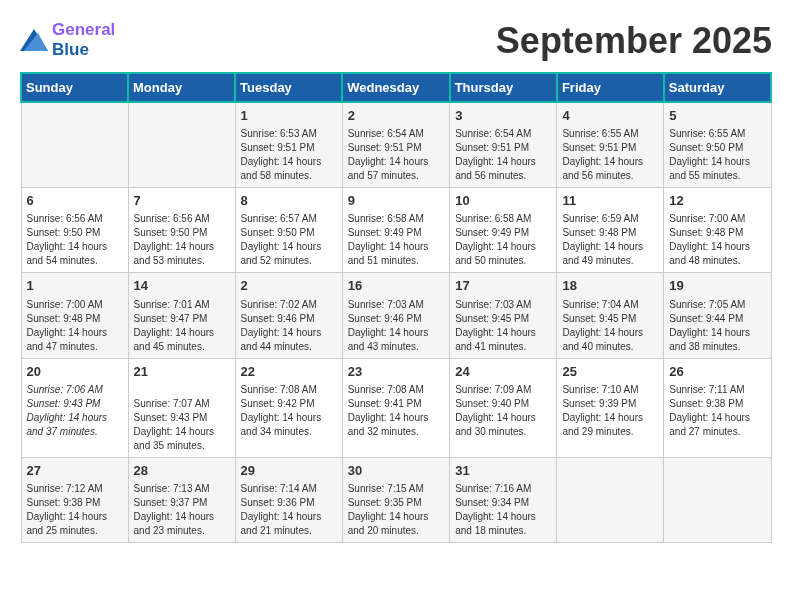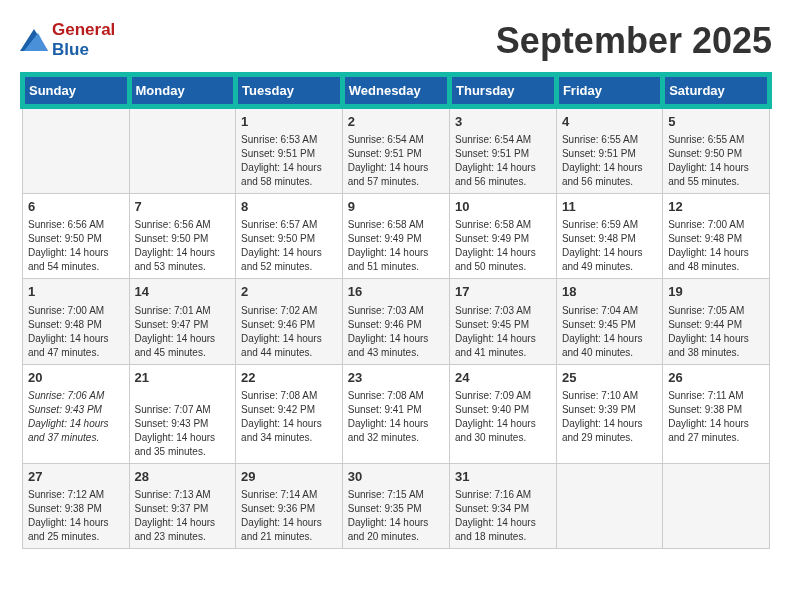--- a/index.html
+++ b/index.html
@@ -43,21 +43,21 @@
       border-collapse: collapse;
       font-size: 11px;
     }
     thead tr th {
       background-color: #1a5fa8;
       color: #fff;
       padding: 6px 4px;
       text-align: left;
       font-size: 13px;
       font-weight: bold;
-      border: 5px solid #14b8a6;
+      border: 2px solid #14b8a6;
     }
     tbody tr td {
       border: 1px solid #ccc;
       padding: 4px 5px;
       vertical-align: top;
       width: 108px;
       min-height: 70px;
       color: #333;
       line-height: 1.4;
     }
@@ -81,21 +81,21 @@
 </head>
 <body>
 
 <div class="header">
   <div class="logo">
     <svg class="logo-icon" viewBox="0 0 28 22" xmlns="http://www.w3.org/2000/svg">
       <polygon points="0,22 14,0 28,22" fill="#1a5fa8"></polygon>
       <polygon points="4,22 18,4 28,22" fill="#4a90d9"></polygon>
     </svg>
     <div>
-      <span style="font-size:17px;font-weight:bold;color:#b91c1c;">General</span><br>
+      <span style="font-size:17px;font-weight:bold;color:#8b5cf6;">General</span><br>
       <span style="font-size:17px;font-weight:bold;color:#1a5fa8;">Blue</span>
     </div>
   </div>
   <div class="title-section">
     <div class="main-title">September 2025</div>
   </div>
 </div>
 
 <table>
   <thead>

